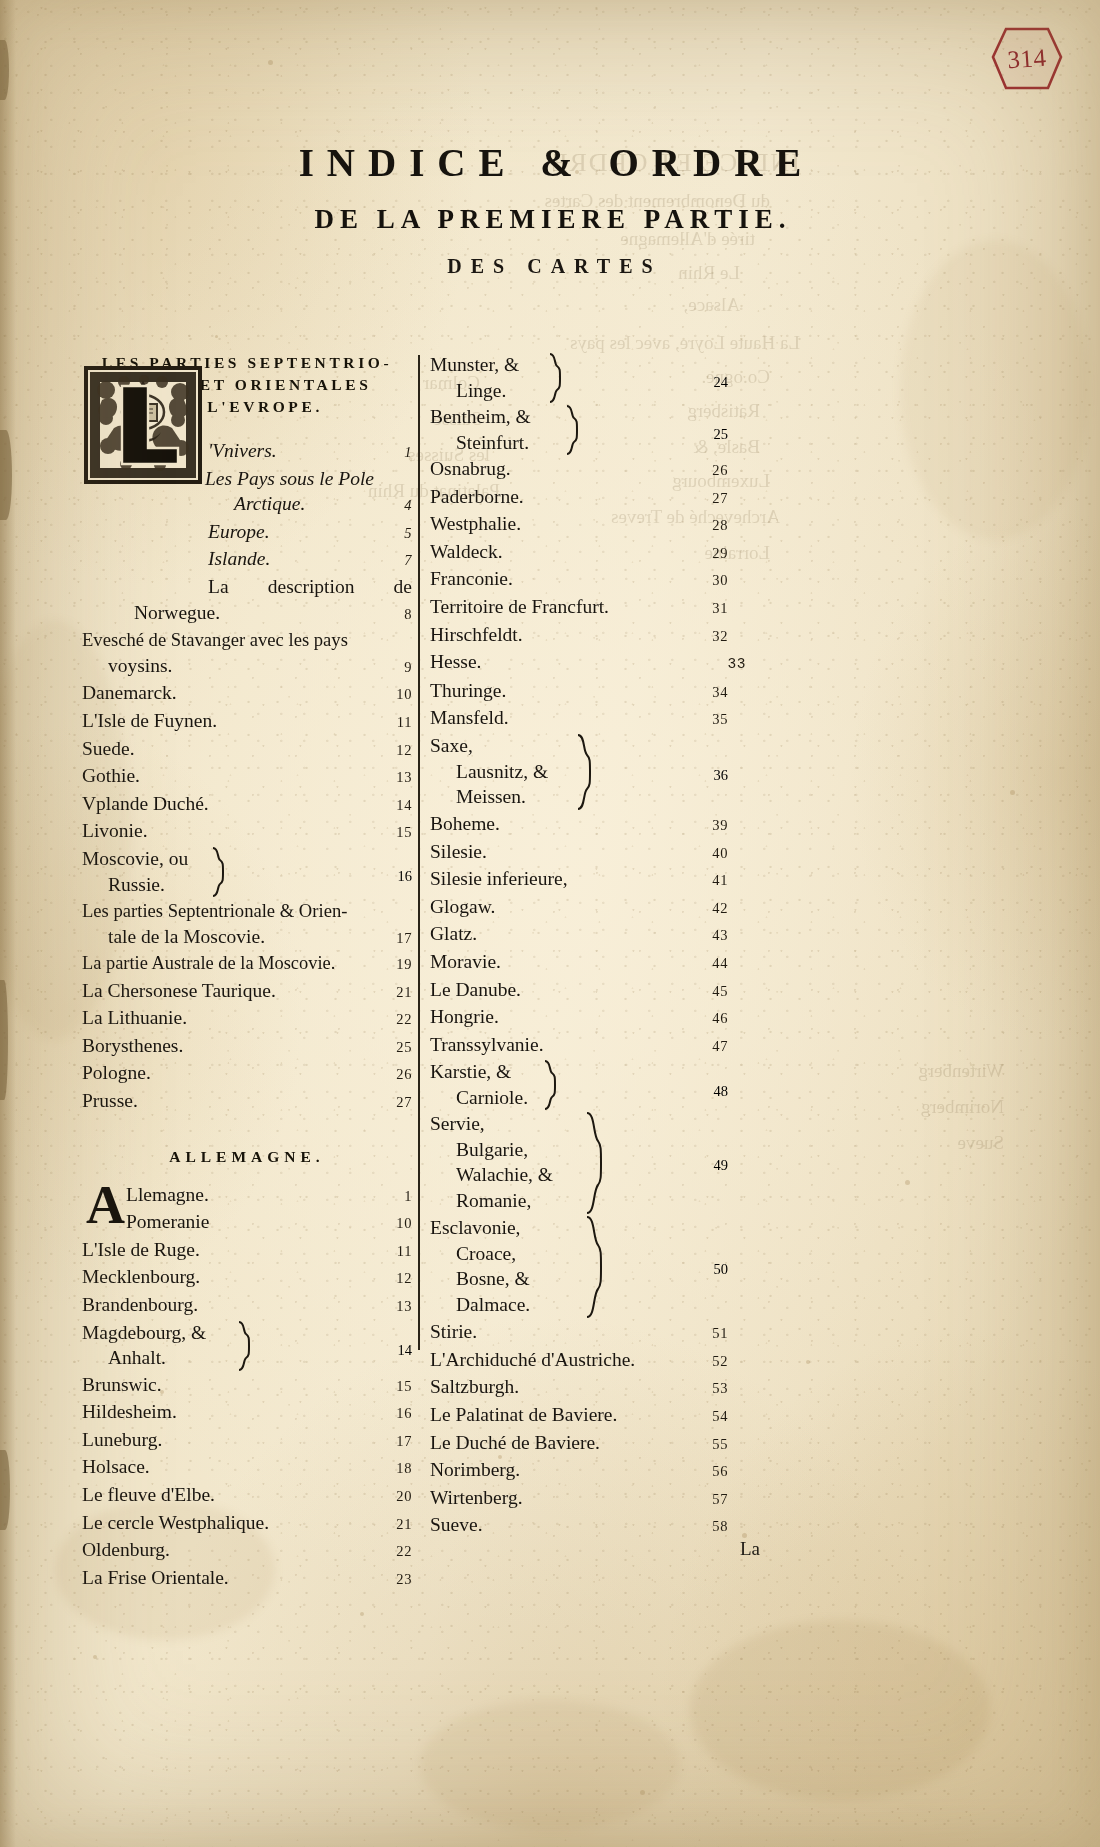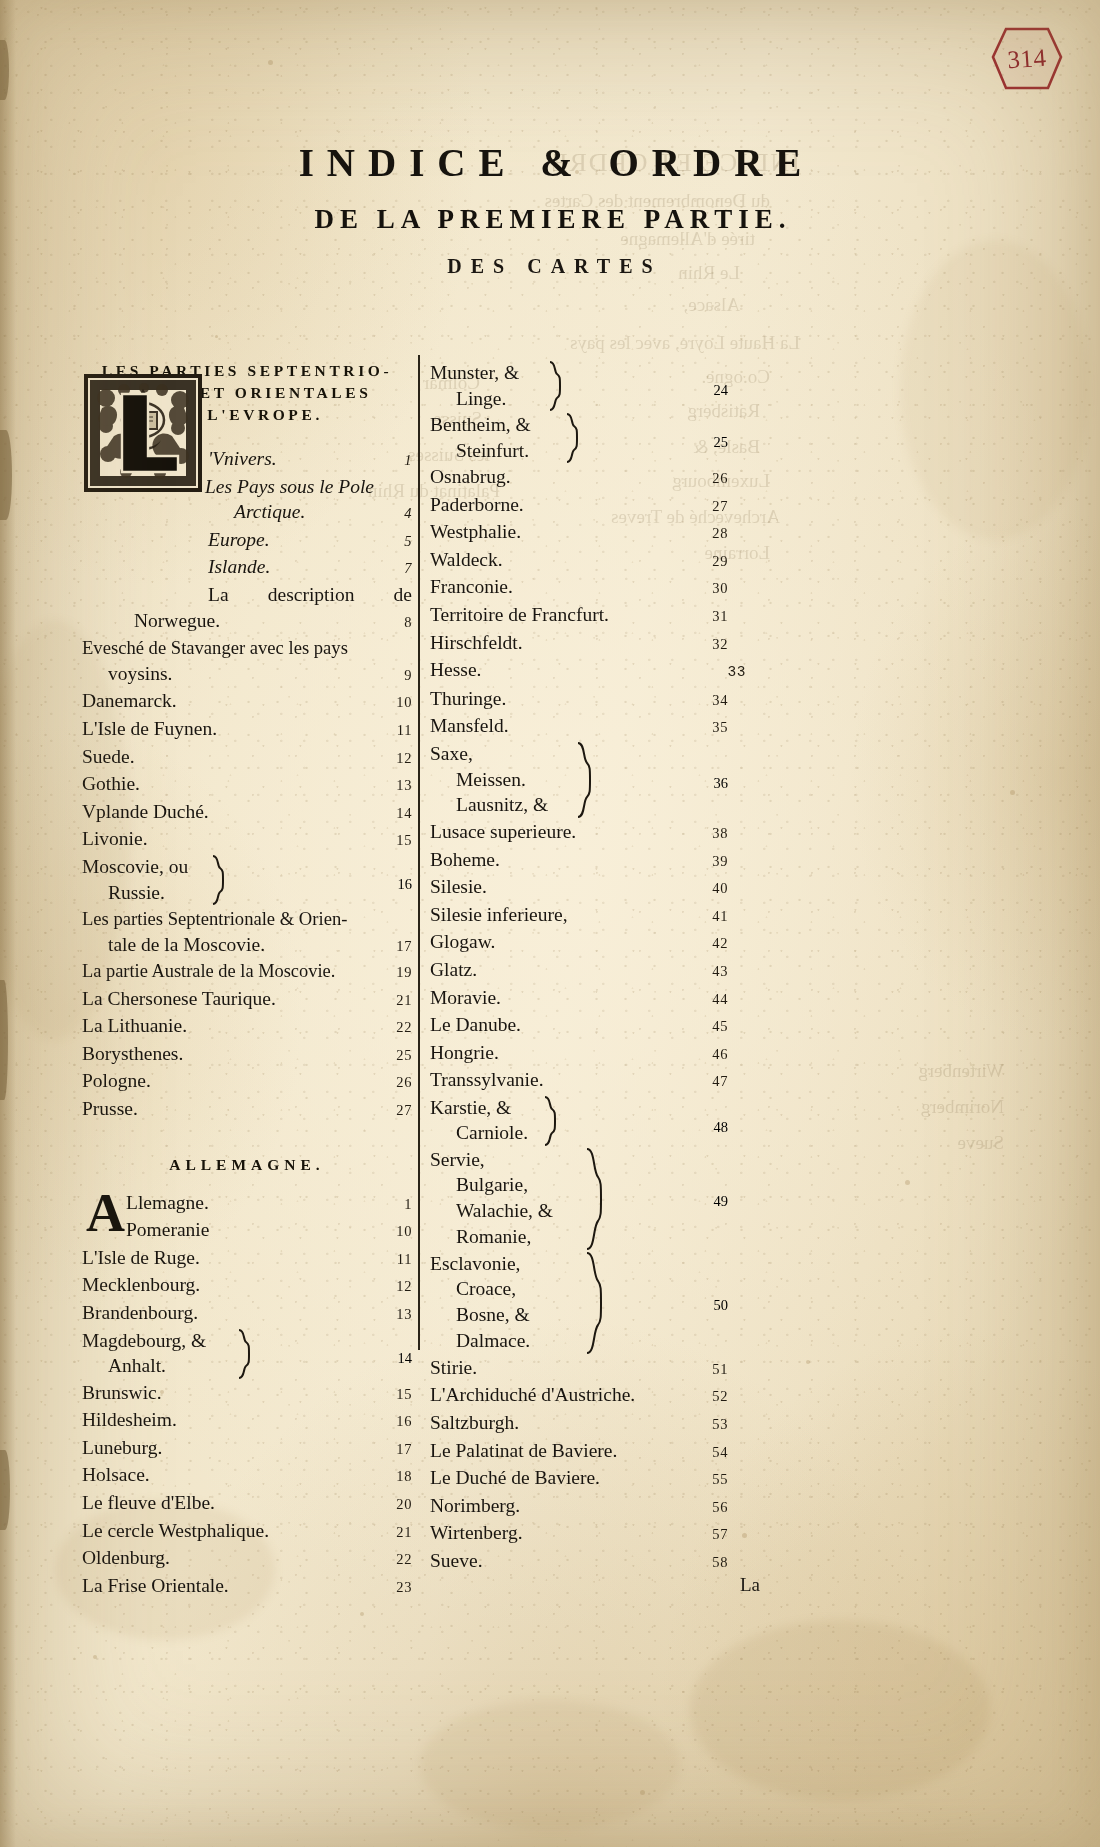--- a/index.html
+++ b/index.html
@@ -86,21 +86,21 @@
     color:#15120d;text-indent:6px;
   }
 
   
   #cols{position:absolute;left:82px;top:352px;width:700px;}
   #rule{
     position:absolute;left:418px;top:355px;width:0;height:995px;
     border-left:1.6px solid #2a2418;border-right:1.6px solid #2a2418;
   }
 
-  .col{position:absolute;top:8px;}
+  .col{position:absolute;top:0;}
   #colL{left:0;width:330px;}
   #colR{left:348px;width:352px;}
 
   .sechead{
     text-align:center;font-weight:700;letter-spacing:3.6px;
     font-size:15.5px;color:#171309;line-height:1.42;
   }
   #lhead{margin:0 0 2px 0;}
   #lhead .l2{letter-spacing:3.6px;}
   #allemagne{margin:30px 0 14px 0;font-size:15.5px;letter-spacing:5px;}
@@ -548,37 +548,32 @@
       <span class="lbl">Mansfeld.</span>
       <span class="spacer"></span>
       <span class="pg" style="margin-right:54px;">35</span>
     </div>
 
     <div class="bracebox" style="height:78px;">
       <div class="row">
         <span class="lbl">Saxe,</span>
       </div>
       <div class="row ind1">
+        <span class="lbl">Lausnitz, &amp;</span>
+      </div>
+      <div class="row ind1">
         <span class="lbl">Meissen.</span>
-      </div>
-      <div class="row ind1">
-        <span class="lbl">Lausnitz, &amp;</span>
       </div>
       <svg class="bracesvg" style="left:143px;top:0;" width="22" height="78" viewBox="0 0 22 78">
         <path d="M5 2 C12 2 10 18 14 22 C17 25 17 28 17 39 C17 50 17 53 14 56 C10 60 12 76 5 76"></path>
       </svg>
       <span class="groupnum" style="right:54px;top:34px;">36</span>
     </div>
 
     <div class="row">
-      <span class="lbl">Lusace superieure.</span>
-      <span class="spacer"></span>
-      <span class="pg" style="margin-right:54px;">38</span>
-    </div>
-    <div class="row">
       <span class="lbl">Boheme.</span>
       <span class="spacer"></span>
       <span class="pg" style="margin-right:54px;">39</span>
     </div>
     <div class="row">
       <span class="lbl">Silesie.</span>
       <span class="spacer"></span>
       <span class="pg" style="margin-right:54px;">40</span>
     </div>
     <div class="row">

